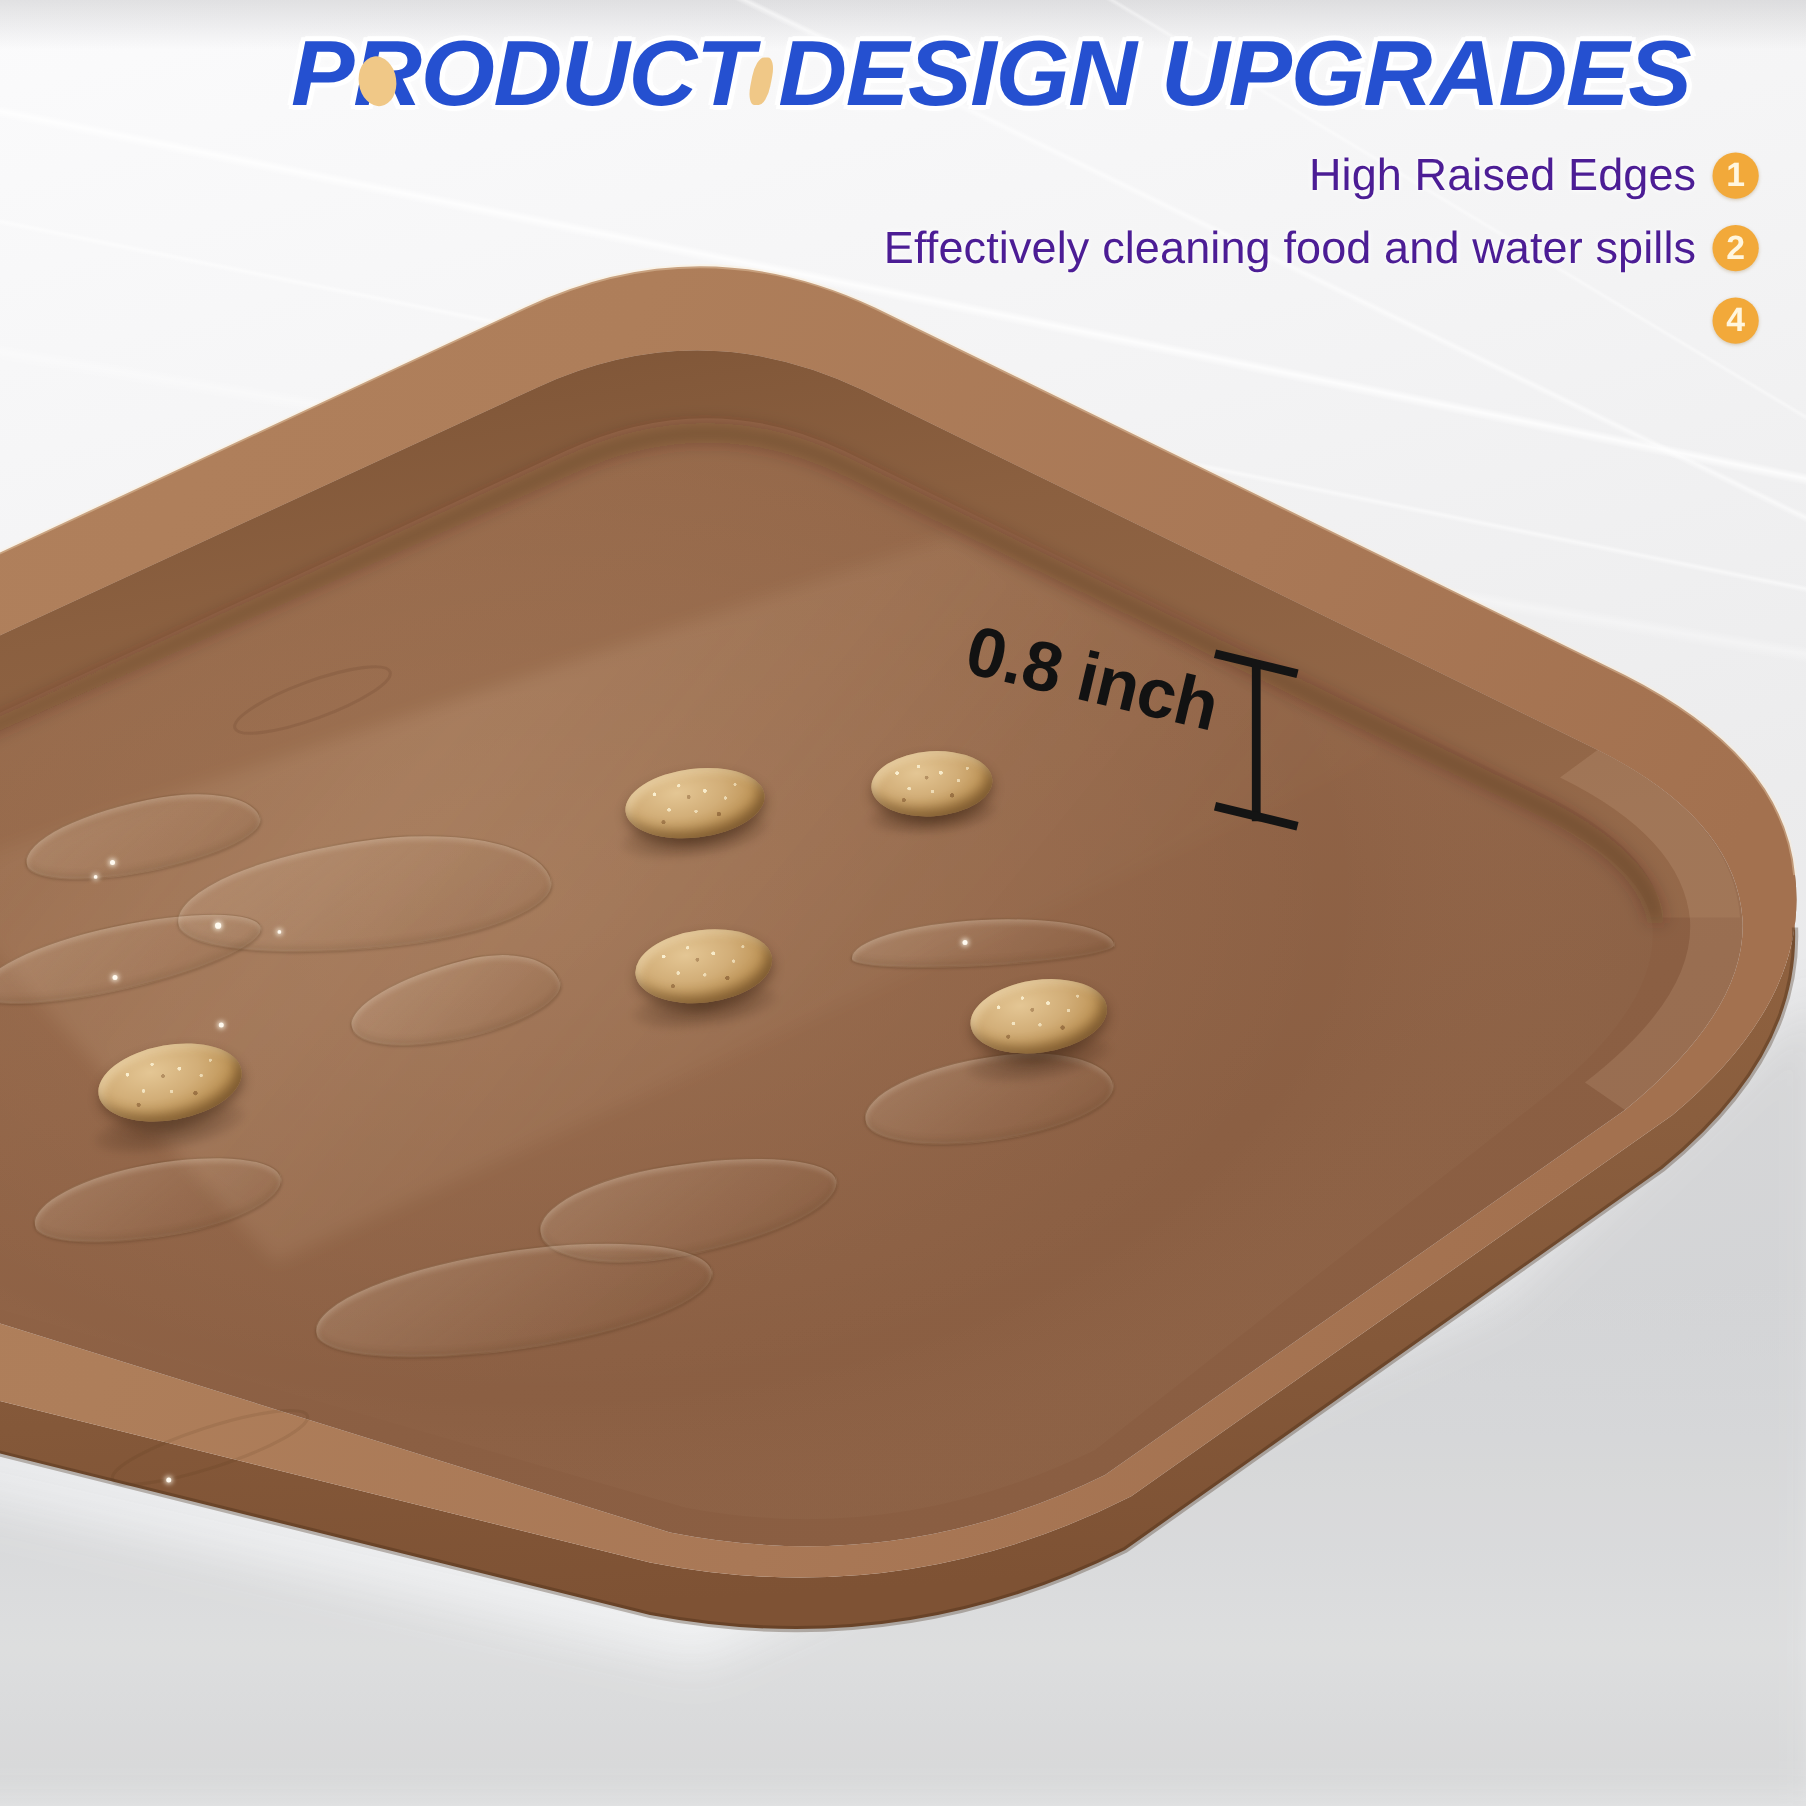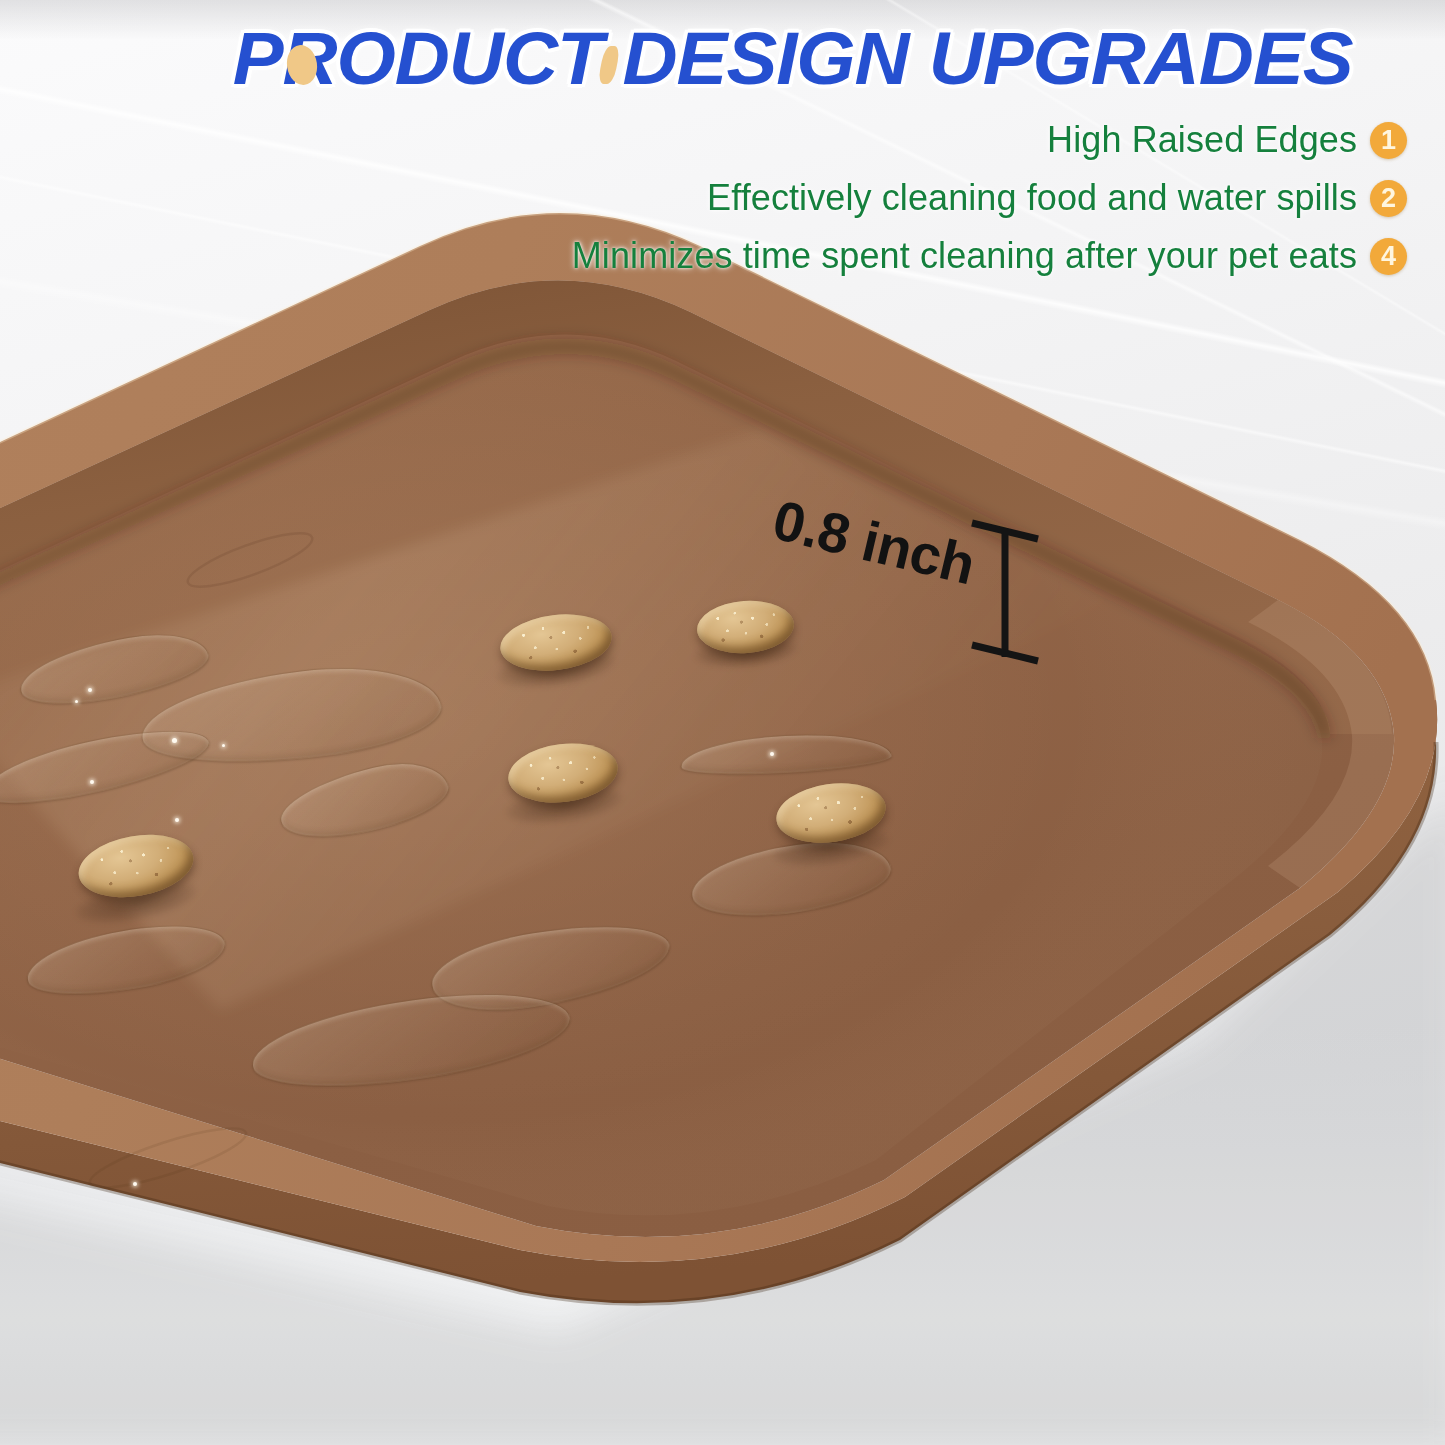--- a/index.html
+++ b/index.html
@@ -84,21 +84,21 @@
   }
   .bullet-row{
     display:flex;
     align-items:center;
     justify-content:flex-end;
     margin-bottom:14px;
     height:44px;
   }
   .bullet-text{
     font-size:36px;
-    color:#15803d;
+    color:#4c1d95;
     white-space:nowrap;
     text-shadow:0 0 6px rgba(255,255,255,.95),0 0 3px rgba(255,255,255,.9);
     letter-spacing:.1px;
   }
   .badge{
     width:37px;height:37px;
     border-radius:50%;
     background:#F2A93A;
     margin-left:13px;
     flex:0 0 auto;
@@ -384,19 +384,18 @@
       <span class="badge">1</span>
     </div>
 
     <div class="bullet-row">
       <span class="bullet-text">Effectively cleaning food and water spills</span>
       <span class="badge">2</span>
     </div>
 
 
     <div class="bullet-row">
-      <span class="bullet-text">Minimizes time spent cleaning after your pet eats</span>
       <span class="badge">4</span>
     </div>
 
   </div>
 
 </div>
 
 </body></html>

